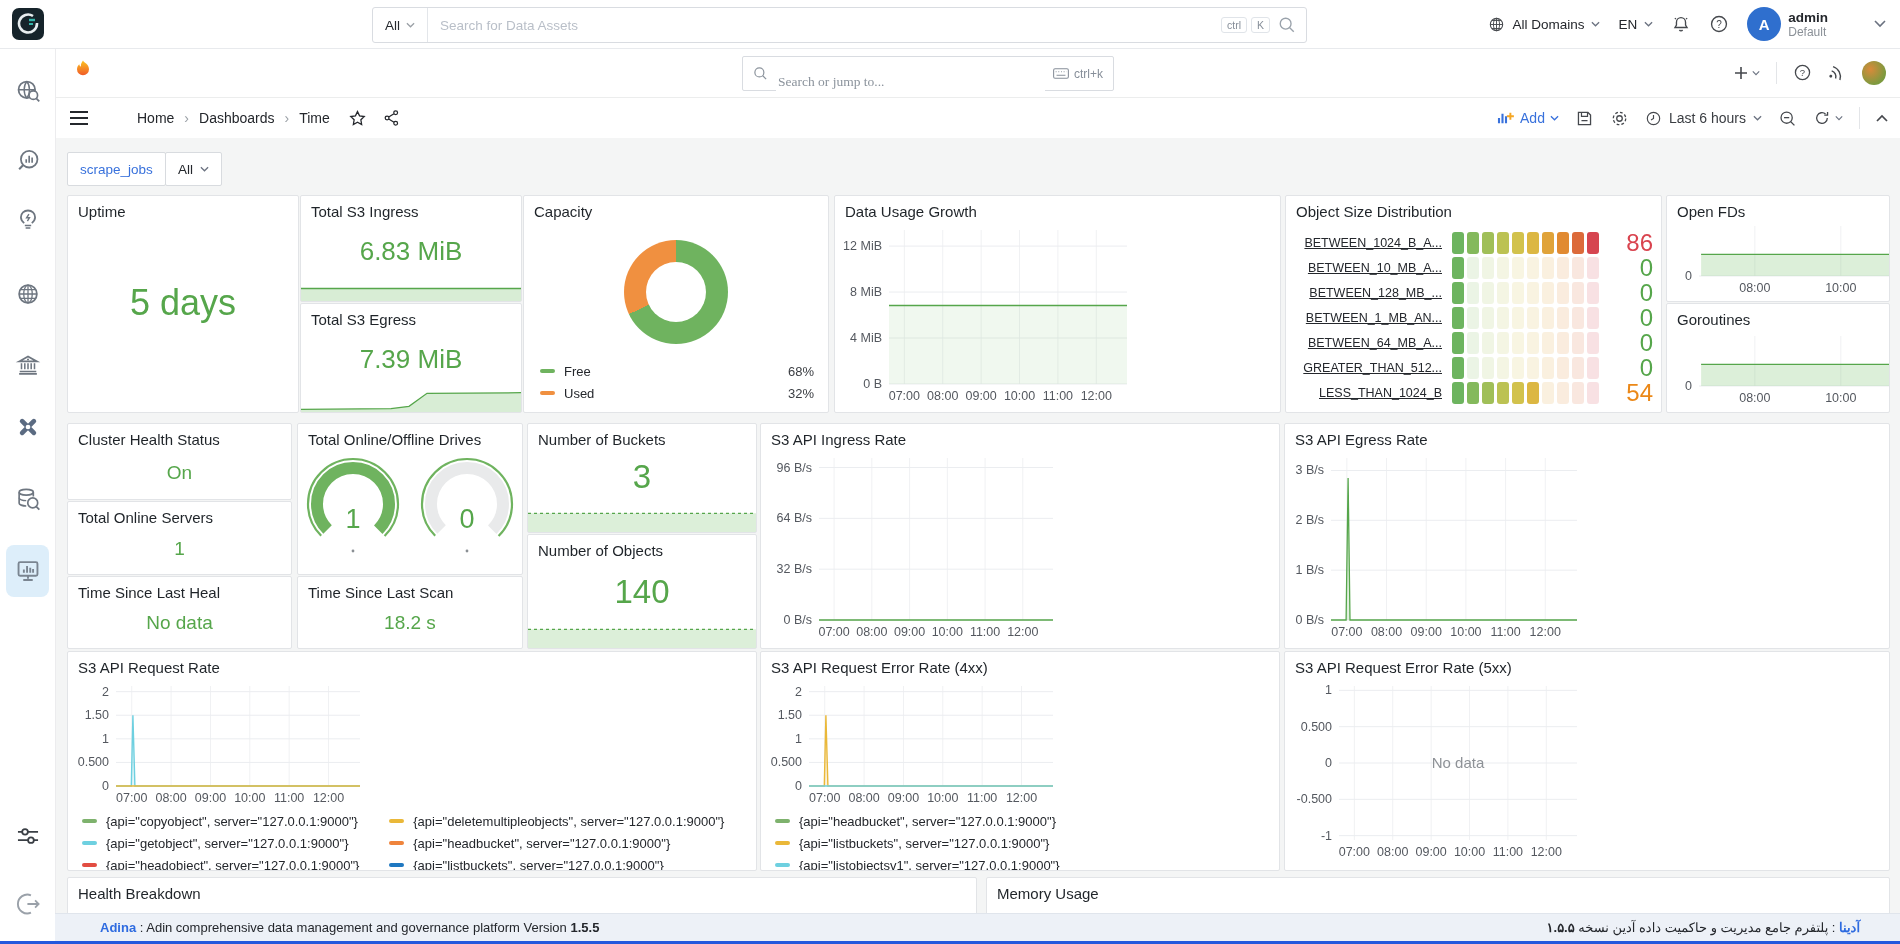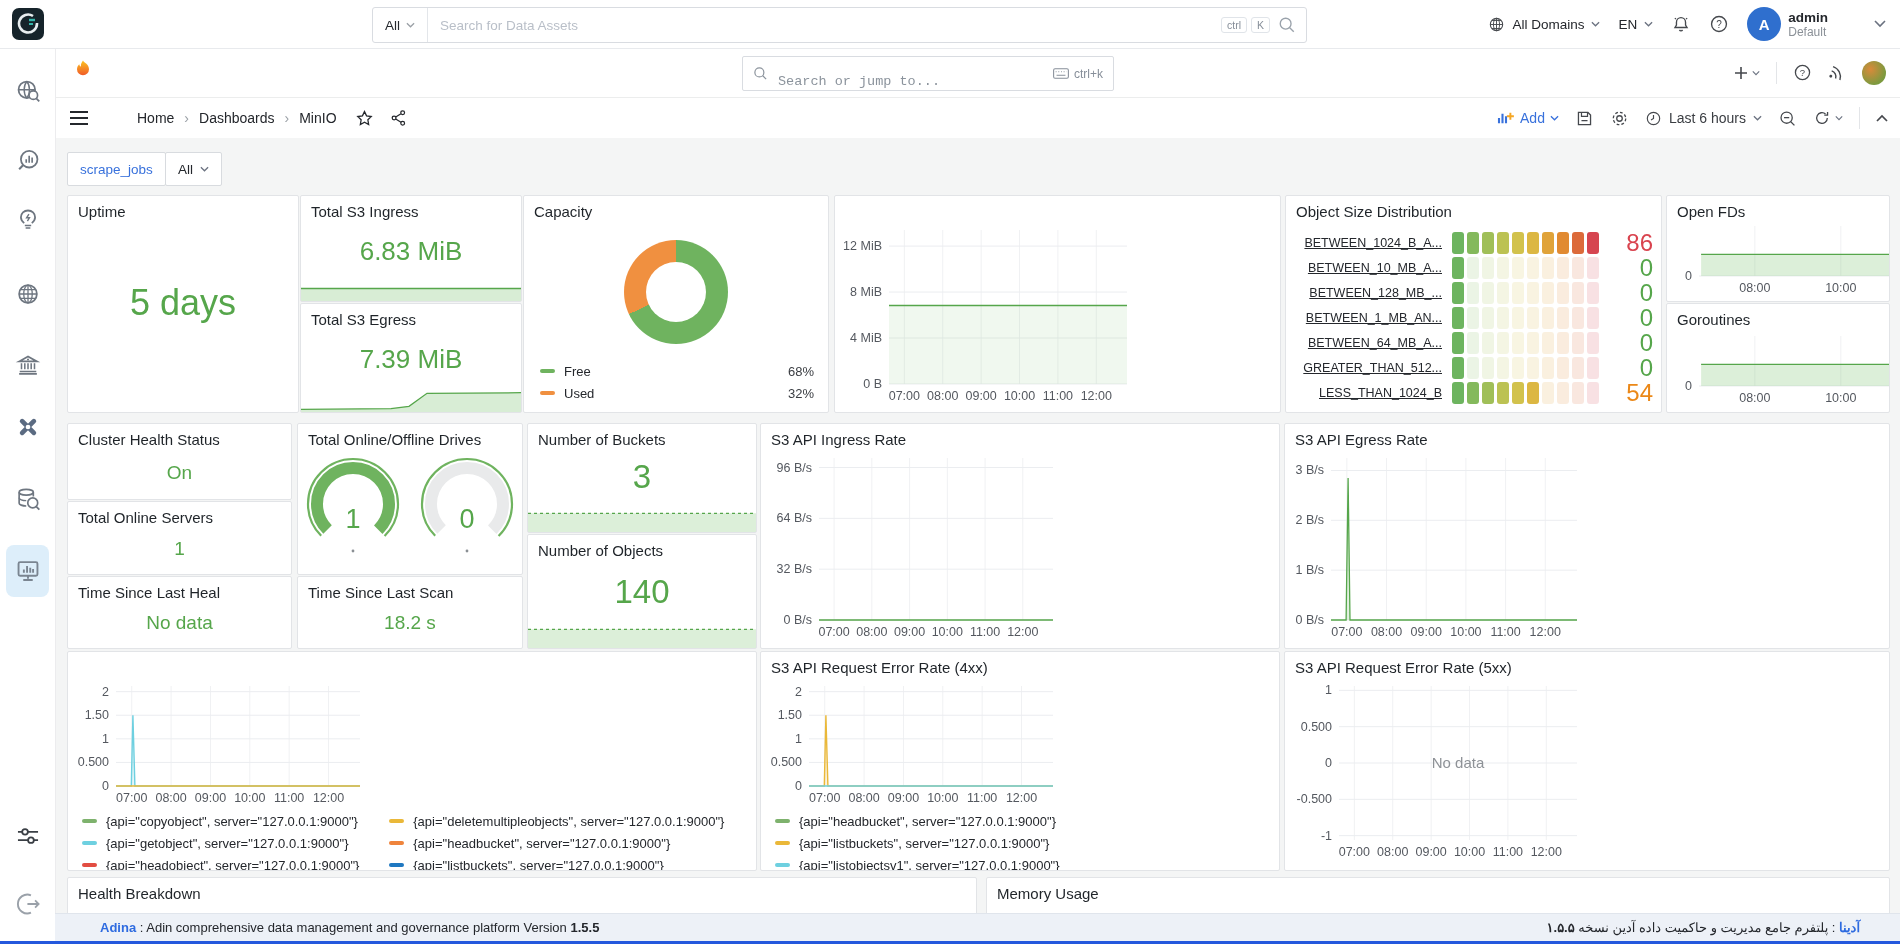--- a/index.html
+++ b/index.html
@@ -30,21 +30,21 @@
   .sidebar{position:absolute;left:0;top:48px;width:55px;height:896px;background:#fff;
            border-right:1px solid #ececee;z-index:5;}
   .sicon{position:absolute;left:15px;width:26px;height:26px;color:#6e7680;cursor:pointer;}
   .activetile{position:absolute;left:6px;top:497px;width:43px;height:52px;border-radius:8px;
               background:#ddeefa;}
   
   .main{position:absolute;left:55px;top:48px;width:1845px;height:865px;}
   .gnav{height:49px;background:#fff;border-bottom:1px solid #eceded;position:relative;}
   .gsearch{position:absolute;left:687px;top:8px;width:350px;height:33px;border:1px solid #d9dce1;
            border-radius:2px;display:flex;align-items:center;padding:0 10px;gap:8px;background:#fff;}
-  .gsearch input{flex:1;border:0;outline:none;font-size:13.5px;font-family:Liberation Mono, monospace;margin-top:16px;}
+  .gsearch input{flex:1;border:0;outline:none;font-size:13.5px;font-family:Liberation Serif, serif;margin-top:16px;}
   .gsearch input::placeholder{color:#8b939c;}
   .gsc{display:flex;align-items:center;gap:5px;color:#868e99;font-size:12px;}
   .gnav-right{position:absolute;right:14px;top:0;height:49px;display:flex;align-items:center;gap:16px;color:#45484d;}
   .vdiv{width:1px;height:22px;background:#e3e5e8;}
   .gavatar{width:24px;height:24px;border-radius:50%;
            background:radial-gradient(circle at 35% 35%, #d98a3a, #7c9a3f 70%);}
   .gbread{height:40px;background:#fff;display:flex;align-items:center;padding:0 14px;position:relative;}
   .crumb{display:flex;align-items:center;gap:10px;font-size:14px;margin-left:34px;}
   .crumb a{color:#24272c;text-decoration:none;cursor:pointer;}
   .csep{color:#9aa0a6;}
@@ -266,21 +266,21 @@
 
   <div class="gbread">
     <svg width="20" height="16" viewBox="0 0 20 16" style="margin-right:14px">
       <path d="M1 2h18M1 8h18M1 14h18" stroke="#24272c" stroke-width="2"></path>
     </svg>
     <div class="crumb">
       <a>Home</a>
       <span class="csep">›</span>
       <a>Dashboards</a>
       <span class="csep">›</span>
-      <a>MinIO</a>
+      <a>Time</a>
       <svg width="19" height="19" viewBox="0 0 22 22" style="margin-left:8px">
         <path d="M11 3l2.4 4.9 5.4.8-3.9 3.8.9 5.4L11 15.4l-4.8 2.5.9-5.4-3.9-3.8 5.4-.8z" fill="none" stroke="#24272c" stroke-width="1.5"></path>
       </svg>
       <svg width="18" height="18" viewBox="0 0 22 22" style="margin-left:6px">
         <circle cx="15.5" cy="4.5" r="2.3" fill="none" stroke="#24272c" stroke-width="1.5"></circle>
         <circle cx="5" cy="11" r="2.3" fill="none" stroke="#24272c" stroke-width="1.5"></circle>
         <circle cx="15.5" cy="17.5" r="2.3" fill="none" stroke="#24272c" stroke-width="1.5"></circle>
         <path d="M7 9.8l6.4-4M7 12.2l6.4 4" stroke="#24272c" stroke-width="1.5"></path>
       </svg>
     </div>
@@ -385,20 +385,21 @@
             <span style="display: flex; align-items: center;">
               <span class="lsw" style="background: rgb(240, 144, 64);"></span>
               <span>Used</span>
             </span>
             <span style="color: rgb(58, 61, 66);">32%</span>
           </div>
         </div>
     </div>
 
     <div class="panel" style="left:779px;top:57px;width:445px;height:216px">
+      <div class="ptitle">Data Usage Growth</div>
       <svg class="chart" style="top:26px;height:184px" viewBox="0 0 300 184">
           <line x1="67.35483870967742" y1="8" x2="67.35483870967742" y2="162" stroke="#f0f1f3"></line>
           <text class="tick" x="67.35483870967742" y="178" text-anchor="middle">07:00</text>
           <line x1="105.74193548387098" y1="8" x2="105.74193548387098" y2="162" stroke="#f0f1f3"></line>
           <text class="tick" x="105.74193548387098" y="178" text-anchor="middle">08:00</text>
           <line x1="144.1290322580645" y1="8" x2="144.1290322580645" y2="162" stroke="#f0f1f3"></line>
           <text class="tick" x="144.1290322580645" y="178" text-anchor="middle">09:00</text>
           <line x1="182.51612903225805" y1="8" x2="182.51612903225805" y2="162" stroke="#f0f1f3"></line>
           <text class="tick" x="182.51612903225805" y="178" text-anchor="middle">10:00</text>
           <line x1="220.9032258064516" y1="8" x2="220.9032258064516" y2="162" stroke="#f0f1f3"></line>
@@ -667,20 +668,21 @@
           <line x1="44" y1="70.30769230769229" x2="290" y2="70.30769230769229" stroke="#ebedf0"></line>
           <text class="tick" x="37" y="74.30769230769229" text-anchor="end">2 B/s</text>
           <line x1="44" y1="20.461538461538453" x2="290" y2="20.461538461538453" stroke="#ebedf0"></line>
           <text class="tick" x="37" y="24.461538461538453" text-anchor="end">3 B/s</text>
           <polygon fill="rgba(115,191,105,0.2)" points="44,170 44.0,170.0 59.1,170.0 61.1,27.9 63.0,170.0 290.0,170.0 290,170"></polygon>
           <polyline fill="none" stroke="#56a64b" stroke-width="1.3" points="44.0,170.0 59.1,170.0 61.1,27.9 63.0,170.0 290.0,170.0"></polyline>
         </svg>
     </div>
 
     <div class="panel" style="left:12px;top:513px;width:688px;height:218px">
+      <div class="ptitle">S3 API Request Rate</div>
       <svg class="chart" style="top:26px;height:130px" viewBox="0 0 300 130">
           <line x1="61.741935483870975" y1="8" x2="61.741935483870975" y2="108" stroke="#f0f1f3"></line>
           <text class="tick" x="61.741935483870975" y="124" text-anchor="middle">07:00</text>
           <line x1="101.09677419354838" y1="8" x2="101.09677419354838" y2="108" stroke="#f0f1f3"></line>
           <text class="tick" x="101.09677419354838" y="124" text-anchor="middle">08:00</text>
           <line x1="140.4516129032258" y1="8" x2="140.4516129032258" y2="108" stroke="#f0f1f3"></line>
           <text class="tick" x="140.4516129032258" y="124" text-anchor="middle">09:00</text>
           <line x1="179.8064516129032" y1="8" x2="179.8064516129032" y2="108" stroke="#f0f1f3"></line>
           <text class="tick" x="179.8064516129032" y="124" text-anchor="middle">10:00</text>
           <line x1="219.16129032258064" y1="8" x2="219.16129032258064" y2="108" stroke="#f0f1f3"></line>

